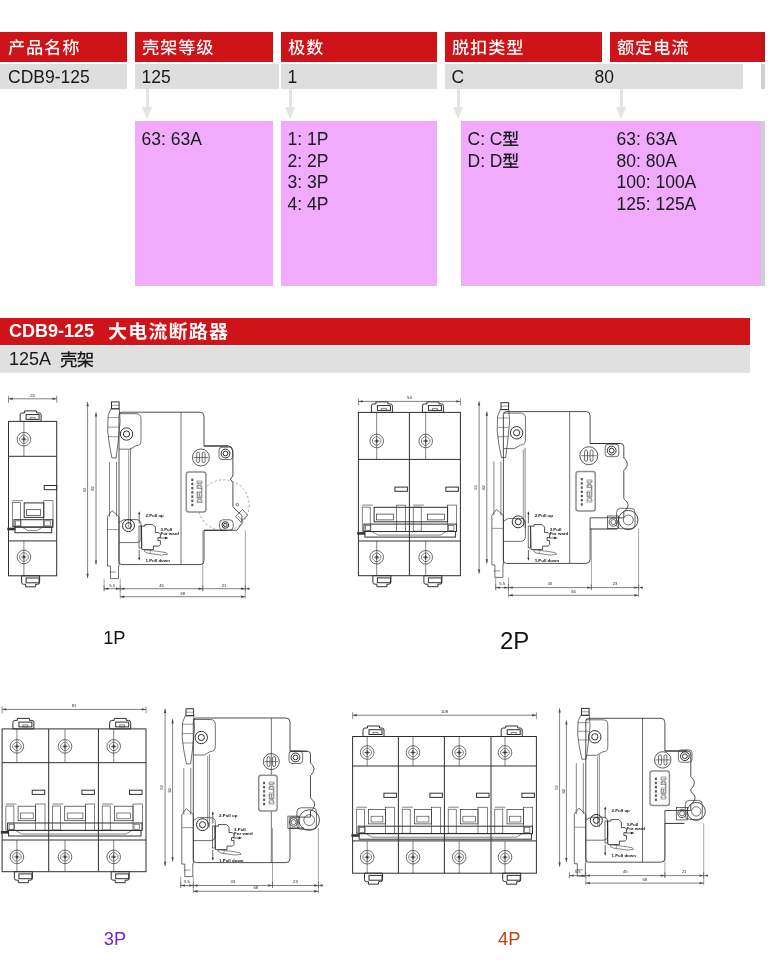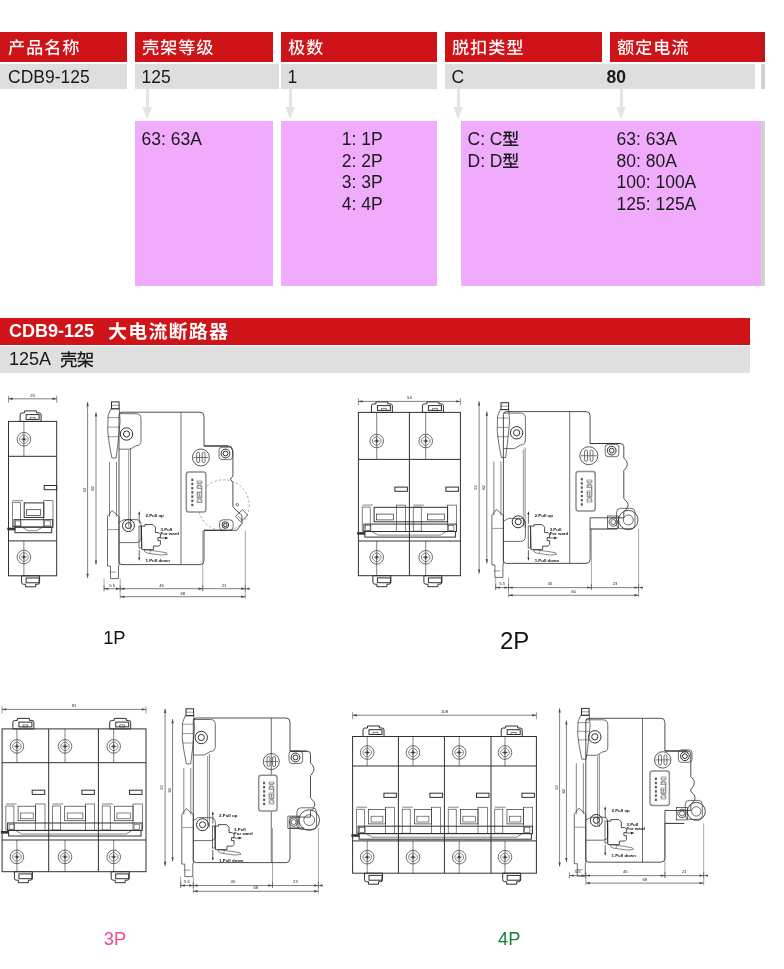--- a/index.html
+++ b/index.html
@@ -85,34 +85,34 @@
         <g transform="translate(54.30,0) scale(0.01720,-0.01720)">
           <path d="M320.51995849609375 717.9998779296875H946.47998046875V633.0001220703125H320.51995849609375ZM571.6400756835938 358.84002685546875H655.3998413085938V-40.87994384765625H571.6400756835938ZM397.84002685546875 359.0400390625H483.3997802734375V258.3599853515625Q483.3997802734375 217.47998046875 478.6197814941406 173.01998901367188Q473.83978271484375 128.55999755859375 458.5597839355469 84.04000854492188Q443.27978515625 39.52001953125 412.9997863769531 -2.219970703125Q382.71978759765625 -43.9599609375 331.71978759765625 -80.0799560546875Q325.23980712890625 -70.3599853515625 313.6198425292969 -58.740020751953125Q301.9998779296875 -47.12005615234375 289.09991455078125 -35.840087890625Q276.199951171875 -24.56011962890625 265.47998046875 -18.08013916015625Q325.44000244140625 23.119873046875 353.4200134277344 70.91989135742188Q381.4000244140625 118.71990966796875 389.6200256347656 167.73992919921875Q397.84002685546875 216.75994873046875 397.84002685546875 261.15997314453125ZM711.1600341796875 587.7600708007812 782.1998291015625 630.3199462890625Q812.83984375 597.9999389648438 845.8198547363281 558.679931640625Q878.7998657226562 519.3599243164062 907.8998718261719 481.97991943359375Q936.9998779296875 444.59991455078125 954.8798828125 415.159912109375L878.360107421875 365.6800537109375Q862.60009765625 395.12005615234375 834.6200866699219 433.56005859375Q806.6400756835938 472.00006103515625 774.2200622558594 512.6600646972656Q741.800048828125 553.320068359375 711.1600341796875 587.7600708007812ZM744.9601440429688 359.0400390625H832.639892578125V45.43988037109375Q832.639892578125 31.4798583984375 833.5798950195312 23.879852294921875Q834.5198974609375 16.27984619140625 837.2799072265625 13.39984130859375Q839.159912109375 11.39984130859375 842.919921875 10.119842529296875Q846.679931640625 8.83984375 850.8799438476562 8.83984375Q855.0799560546875 8.83984375 861.97998046875 8.83984375Q868.8800048828125 8.83984375 873.9600219726562 8.83984375Q879.0400390625 8.83984375 884.1800537109375 9.83984375Q889.320068359375 10.83984375 891.6400756835938 12.7198486328125Q897.2800903320312 17.03985595703125 900.7200927734375 39.03985595703125Q902.1600952148438 51.4798583984375 902.6600952148438 77.57986450195312Q903.1600952148438 103.67987060546875 904.1600952148438 138.31988525390625Q915.8800659179688 127.59991455078125 934.4200134277344 117.93994140625Q952.9599609375 108.27996826171875 969.4799194335938 102.91998291015625Q968.4799194335938 69.79998779296875 965.5799255371094 35.519989013671875Q962.679931640625 1.239990234375 958.5599365234375 -13Q950.0799560546875 -42.27996826171875 928.5999755859375 -54.9599609375Q919.7999877929688 -60.63995361328125 905.2200012207031 -63.75994873046875Q890.6400146484375 -66.87994384765625 877.9600219726562 -66.87994384765625Q867.6000366210938 -66.87994384765625 851.780029296875 -66.87994384765625Q835.9600219726562 -66.87994384765625 827.0400390625 -66.87994384765625Q811.56005859375 -66.87994384765625 794.8000793457031 -61.859954833984375Q778.0401000976562 -56.8399658203125 766.6801147460938 -46.239990234375Q754.880126953125 -34.760009765625 749.9201354980469 -15.6600341796875Q744.9601440429688 3.43994140625 744.9601440429688 50.71990966796875ZM354.11993408203125 390.68011474609375Q352.5599365234375 401.9600830078125 348.3199462890625 419.10003662109375Q344.0799560546875 436.239990234375 339.27996826171875 452.87994384765625Q334.47998046875 469.5198974609375 330.79998779296875 479.67987060546875Q346.27996826171875 483.2398681640625 367.37994384765625 489.6398620605469Q388.47991943359375 496.03985595703125 403.2799072265625 509.27984619140625Q412.71990966796875 518.7198486328125 432.1999206542969 541.85986328125Q451.679931640625 564.9998779296875 474.8199462890625 593.7998962402344Q497.9599609375 622.5999145507812 518.9399719238281 649.7999267578125Q539.9199829101562 676.9999389648438 551.9199829101562 693.8799438476562H658.2396850585938Q639.439697265625 668.5199584960938 614.1596984863281 635.2399597167969Q588.8796997070312 601.9599609375 561.7196960449219 566.7399597167969Q534.5596923828125 531.5199584960938 508.7796936035156 500.4599609375Q482.99969482421875 469.39996337890625 463.19970703125 447.5999755859375Q463.19970703125 447.5999755859375 452.15972900390625 444.1399841308594Q441.1197509765625 440.67999267578125 424.9997863769531 435.0400085449219Q408.87982177734375 429.4000244140625 392.53985595703125 421.7000427246094Q376.19989013671875 414.00006103515625 365.159912109375 406.3000793457031Q354.11993408203125 398.60009765625 354.11993408203125 390.68011474609375ZM354.11993408203125 390.68011474609375 352.43994140625 459.23992919921875 405.9598388671875 489.35986328125 850.719970703125 514.4398803710938Q852.719970703125 496.23992919921875 857.8399658203125 473.9599914550781Q862.9599609375 451.6800537109375 867.0799560546875 437.16009521484375Q739.0399169921875 428.16009521484375 652.4598999023438 421.9400939941406Q565.8798828125 415.7200927734375 511.43988037109375 411.4400939941406Q456.9998779296875 407.16009521484375 426.31988525390625 404.10009765625Q395.639892578125 401.04010009765625 380.0599060058594 397.7001037597656Q364.47991943359375 394.360107421875 354.11993408203125 390.68011474609375ZM555.1200561523438 823.7999877929688 641.7197875976562 844.7999267578125Q658.9197998046875 810.4799194335938 675.0198059082031 769.9399108886719Q691.1198120117188 729.39990234375 698.1198120117188 700.39990234375L606.1600952148438 675.8399658203125Q600.840087890625 704.8399658203125 585.8600769042969 746.6599731445312Q570.8800659179688 788.47998046875 555.1200561523438 823.7999877929688ZM79.52008056640625 763.8401489257812 132.99993896484375 831.679931640625Q163.679931640625 816.7199096679688 197.25991821289062 796.639892578125Q230.83990478515625 776.5598754882812 260.9798889160156 755.1398620605469Q291.119873046875 733.7198486328125 309.91986083984375 714.83984375L253.52001953125 639.5200805664062Q235.4000244140625 658.4000854492188 206.10003662109375 680.8800964355469Q176.800048828125 703.360107421875 143.50006103515625 725.2801208496094Q110.2000732421875 747.2001342773438 79.52008056640625 763.8401489257812ZM36.12005615234375 487.60015869140625 86.0399169921875 558.43994140625Q118.0399169921875 546.1199340820312 153.49990844726562 528.7999267578125Q188.95989990234375 511.47991943359375 220.69989013671875 492.3199157714844Q252.43988037109375 473.159912109375 273.119873046875 456.159912109375L220.280029296875 377.400146484375Q201.280029296875 395.400146484375 169.88003540039062 415.34014892578125Q138.48004150390625 435.2801513671875 103.58004760742188 454.5001525878906Q68.6800537109375 473.72015380859375 36.12005615234375 487.60015869140625ZM58.04010009765625 -7.56011962890625Q85.04010009765625 30.31988525390625 118.20010375976562 83.0198974609375Q151.360107421875 135.71990966796875 185.360107421875 195.25991821289062Q219.360107421875 254.7999267578125 248.4801025390625 311.919921875L317.639892578125 249.2401123046875Q291.639892578125 196.80010986328125 261.0998840332031 140.44009399414062Q230.55987548828125 84.080078125 199.29986572265625 30.100067138671875Q168.03985595703125 -23.87994384765625 137.91986083984375 -71.679931640625Z"></path>
         </g>
       </g>
     </svg></div>
 <div class="abs" style="left:761px;top:32px;width:4px;height:30px;background:#b8191c;"></div>
 <div class="val" style="left:0px;width:127px;"><span style="padding-left:8px;">CDB9-125</span></div>
 <div class="val" style="left:135px;width:144px;"><span style="padding-left:6.5px;">125</span></div>
 <div class="val" style="left:281px;width:156px;"><span style="padding-left:6.5px;">1</span></div>
 <div class="val" style="left:445px;width:157px;"><span style="padding-left:6.5px;">C</span></div>
-<div class="val" style="left:600px;width:155px;font-weight:bold;"><span style="padding-left:6.5px;">80</span></div>
+<div class="val" style="left:588px;width:155px;"><span style="padding-left:6.5px;">80</span></div>
 <div class="abs" style="left:761px;top:64px;width:4px;height:25px;background:#d0d0d0;"></div>
 <div class="abs" style="left:145.5px;top:89px;width:3px;height:19px;background:#e4e4e4;"></div>
 <div class="abs" style="left:141.5px;top:107px;width:0;height:0;border-left:5.5px solid transparent;border-right:5.5px solid transparent;border-top:12px solid #e4e4e4;"></div>
 <div class="abs" style="left:289.0px;top:89px;width:3px;height:19px;background:#e4e4e4;"></div>
 <div class="abs" style="left:285.0px;top:107px;width:0;height:0;border-left:5.5px solid transparent;border-right:5.5px solid transparent;border-top:12px solid #e4e4e4;"></div>
 <div class="abs" style="left:456.5px;top:89px;width:3px;height:19px;background:#e4e4e4;"></div>
 <div class="abs" style="left:452.5px;top:107px;width:0;height:0;border-left:5.5px solid transparent;border-right:5.5px solid transparent;border-top:12px solid #e4e4e4;"></div>
 <div class="abs" style="left:620.0px;top:89px;width:3px;height:19px;background:#e4e4e4;"></div>
 <div class="abs" style="left:616.0px;top:107px;width:0;height:0;border-left:5.5px solid transparent;border-right:5.5px solid transparent;border-top:12px solid #e4e4e4;"></div>
 <div class="blk" style="left:135px;width:138px;">
     <div style="padding:8px 0 0 6.5px;">63: 63A</div>
   </div>
-<div class="blk" style="left:281px;width:156px;text-align:center;">
+<div class="blk" style="left:281px;width:156px;">
     <div style="padding:8px 0 0 6.5px;">1: 1P<br>2: 2P<br>3: 3P<br>4: 4P</div>
   </div>
 <div class="blk" style="left:445px;width:157px;margin-left:16px;">
     <div style="padding:8px 0 0 6.5px;">C: C<svg width="15.38" height="15.06" viewBox="0.80 -14.21 15.38 15.06" style="overflow:visible;vertical-align:-0.86px" xmlns="http://www.w3.org/2000/svg">
         <g fill="#1a1a1a">
           <g transform="translate(0.00,0) scale(0.01700,-0.01700)">
             <path d="M95.88006591796875 805.7199096679688H549.7200317382812V722.400146484375H95.88006591796875ZM62.2000732421875 598.8799438476562H571.4000244140625V515.0001831054688H62.2000732421875ZM46.8800048828125 37.4398193359375H951.8800048828125V-50.35992431640625H46.8800048828125ZM149.96002197265625 230.35986328125H849.0399780273438V144.2401123046875H149.96002197265625ZM377.72015380859375 772.239990234375H466.07989501953125V309.800048828125H377.72015380859375ZM454.440185546875 327.88006591796875H551.1998901367188V-25.27996826171875H454.440185546875ZM624.8401489257812 786.8799438476562H711.5198974609375V449.719970703125H624.8401489257812ZM809.8001708984375 835.5999755859375H899.8399047851562V396.03985595703125Q899.8399047851562 360.47991943359375 891.3199157714844 341.39996337890625Q882.7999267578125 322.32000732421875 857.3999633789062 311.1600341796875Q832.5599975585938 301.56005859375 794.760009765625 298.88006591796875Q756.9600219726562 296.2000732421875 703.6400146484375 296.2000732421875Q700.9600219726562 314.96002197265625 692.4200439453125 339.13995361328125Q683.8800659179688 363.31988525390625 673.840087890625 380.9598388671875Q712.9601440429688 379.9598388671875 746.2201538085938 379.6798400878906Q779.4801635742188 379.39984130859375 790.3601684570312 380.39984130859375Q802.2401733398438 380.83984375 806.0201721191406 384.27984619140625Q809.8001708984375 387.7198486328125 809.8001708984375 397.7198486328125ZM183.60015869140625 771.1199951171875H270.83990478515625V597.3600463867188Q270.83990478515625 544.4400634765625 258.71990966796875 486.7000732421875Q246.59991455078125 428.9600830078125 211.95993041992188 376.02008056640625Q177.3199462890625 323.080078125 110.15997314453125 283.56005859375Q104.239990234375 293.1600341796875 92.68002319335938 305.8399963378906Q81.12005615234375 318.51995849609375 69.00009155273438 330.919921875Q56.880126953125 343.31988525390625 48.2801513671875 349.79986572265625Q108.96014404296875 384.5198974609375 137.400146484375 426.179931640625Q165.84014892578125 467.8399658203125 174.72015380859375 512.6799926757812Q183.60015869140625 557.52001953125 183.60015869140625 599.6000366210938Z"></path>
           </g>
         </g>
       </svg><br>D: D<svg width="15.38" height="15.06" viewBox="0.80 -14.21 15.38 15.06" style="overflow:visible;vertical-align:-0.86px" xmlns="http://www.w3.org/2000/svg">
@@ -755,13 +755,13 @@
     <polygon points="585.8,883.1 590.0,881.9 590.0,884.3000000000001" fill="#4a4a4a"></polygon>
     <polygon points="703.7,883.1 699.5,881.9 699.5,884.3000000000001" fill="#4a4a4a"></polygon>
     <text x="644.8" y="880.9" font-family="Liberation Sans" font-size="4.2" fill="#222" text-anchor="middle">68</text>
     <line x1="585.8" y1="876.2" x2="585.8" y2="885.1" stroke="#4a4a4a" stroke-width="0.5"></line>
     <line x1="664.9" y1="823.4" x2="664.9" y2="877.6" stroke="#4a4a4a" stroke-width="0.5"></line>
     <line x1="703.7" y1="823.4" x2="703.7" y2="885.1" stroke="#4a4a4a" stroke-width="0.5"></line>
     <line x1="569.4" y1="876.2" x2="569.4" y2="877.6" stroke="#4a4a4a" stroke-width="0.5"></line>
   </svg>
 <div class="abs" style="left:103.2px;top:629px;font-size:18.3px;line-height:1;color:#111;text-align:center;">1P</div>
 <div class="abs" style="left:500px;top:629px;font-size:24px;line-height:1;color:#111;">2P</div>
-<div class="abs" style="left:103.8px;top:930.3px;font-size:18.3px;line-height:1;color:#ec4899;">3P</div>
-<div class="abs" style="left:498px;top:930.3px;font-size:18.3px;line-height:1;color:#15803d;">4P</div>
+<div class="abs" style="left:103.8px;top:930.3px;font-size:18.3px;line-height:1;color:#6d28d9;">3P</div>
+<div class="abs" style="left:498px;top:930.3px;font-size:18.3px;line-height:1;color:#c2410c;">4P</div>
 </body></html>

